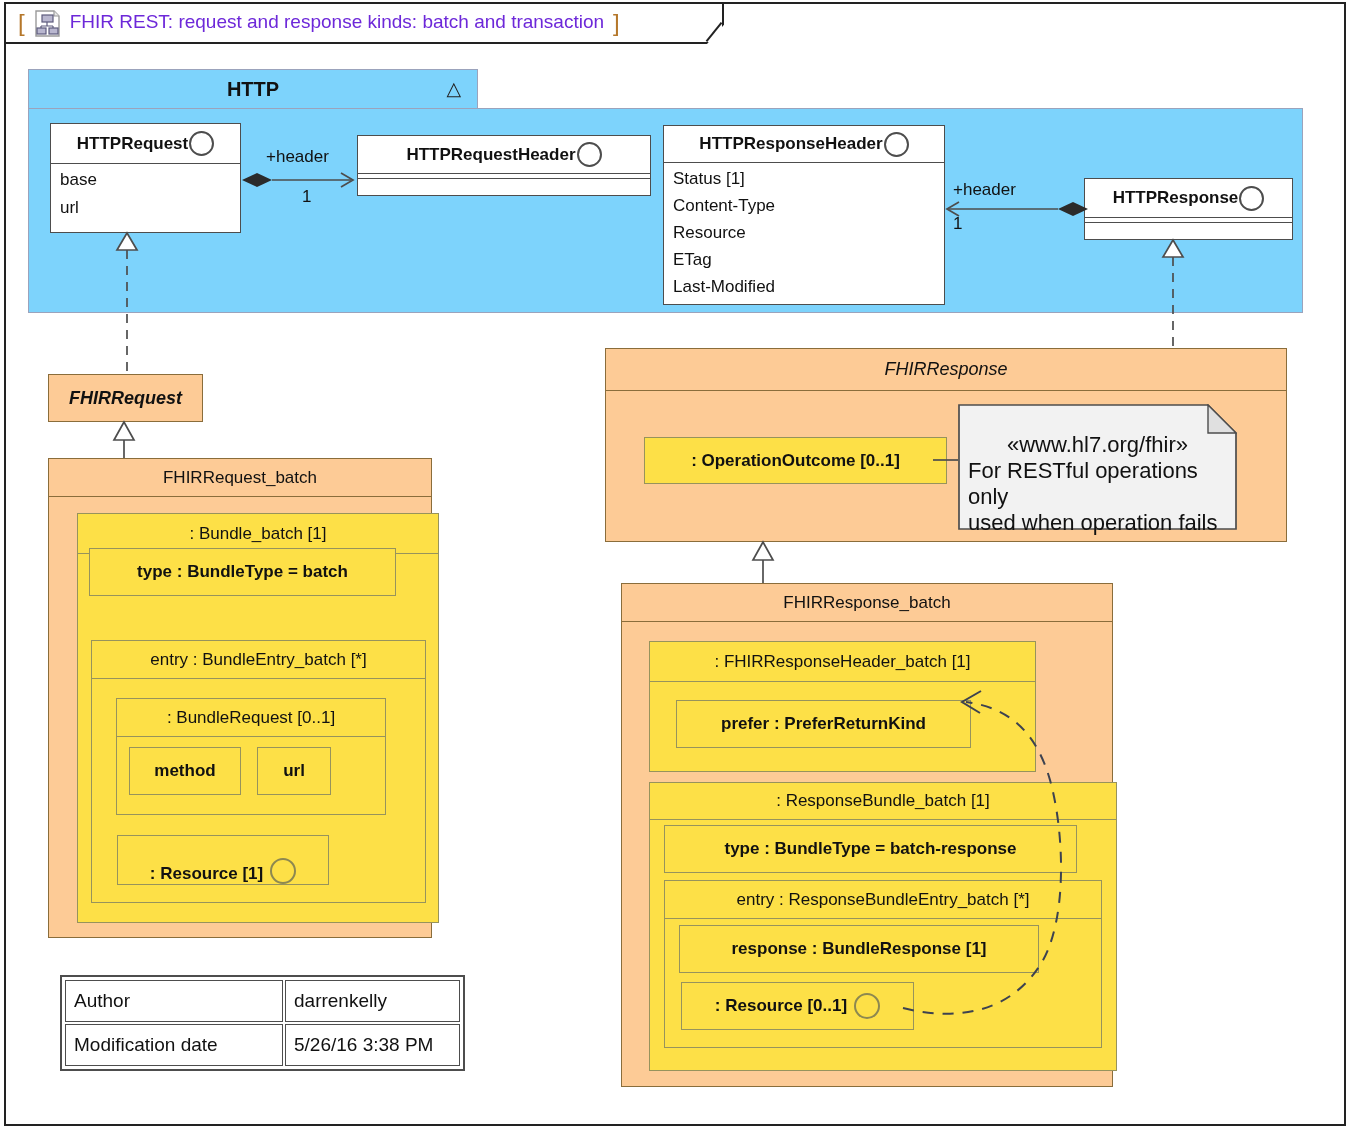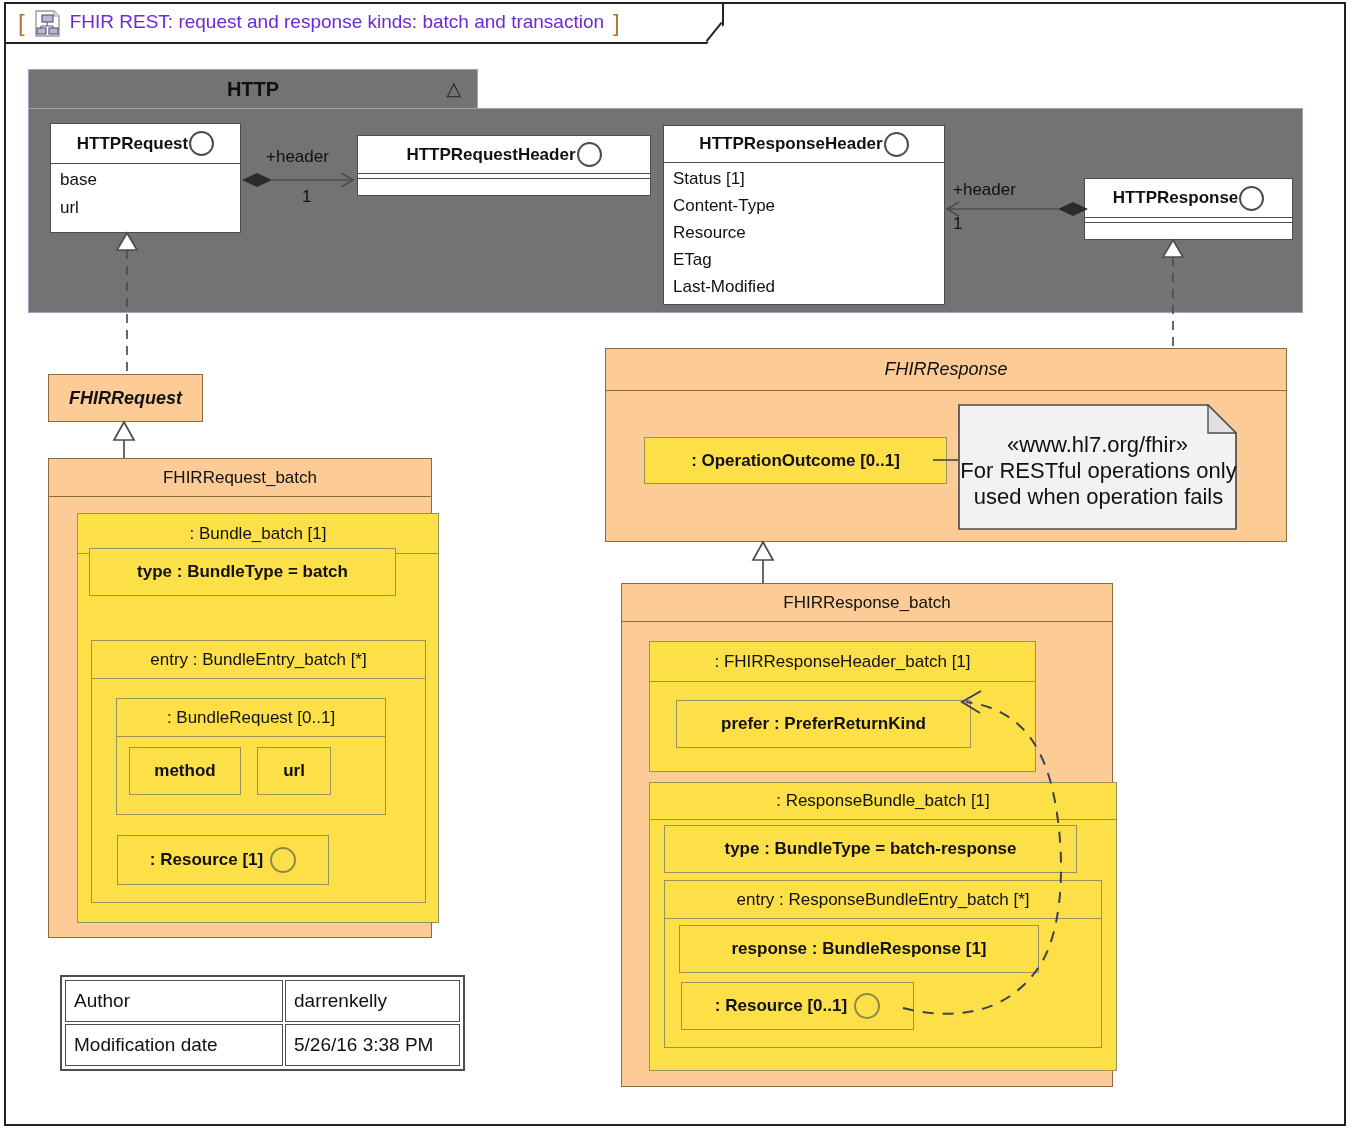--- a/index.html
+++ b/index.html
@@ -9,21 +9,21 @@
   
   .outer-frame{left:4px;top:2px;width:1342px;height:1124px;border:2px solid #222;background:transparent;}
   .title-tab{left:4px;top:2px;width:720px;height:42px;background:#fff;border:2px solid #222;
              clip-path:polygon(0 0,100% 0,100% 54%,calc(100% - 17px) 100%,0 100%);
              display:flex;align-items:center;gap:9px;padding-left:12px;z-index:6;}
   .title-tab .diag{width:24px;height:2px;background:#222;position:absolute;right:-4px;bottom:9px;
                    transform:rotate(-51deg);}
   .bracket{font-size:24px;font-weight:400;color:#b5772a;line-height:1;}
   .frame-title{font-size:19px;color:#6d28d9;white-space:nowrap;padding-bottom:2px;}
   
-  .pkg{border:1.6px solid #9BA3BC;background:#737373;}
+  .pkg{border:1.6px solid #9BA3BC;background:#7dd3fc;}
   .pkg-header{left:28px;top:69px;width:450px;height:40px;display:flex;align-items:center;justify-content:center;z-index:2;}
   .pkg-name{font-size:20px;font-weight:bold;}
   .pkg-marker{position:absolute;right:16px;top:7px;font-size:19px;color:#222;}
   .pkg-body{left:28px;top:108px;width:1275px;height:205px;z-index:1;}
   
   .cls{background:#fff;border:1.7px solid #4d4d4d;z-index:3;}
   .cls-title{font-weight:bold;font-size:17px;display:flex;align-items:center;justify-content:center;
              gap:1px;border-bottom:1.7px solid #4d4d4d;height:100%;}
   .tcomp{position:relative;width:100%;}
   .circle{width:21px;height:21px;border:2px solid #4d4d4d;border-radius:50%;flex:0 0 auto;background:transparent;}
@@ -39,21 +39,21 @@
   .hdr-line-o{border-bottom:1.7px solid #8A6D3B;}
   .hdr-line-y{border-bottom:1.7px solid #97935C;}
   .italic{font-style:italic;}
   .center-one{display:flex;align-items:center;justify-content:center;gap:7px;font-weight:bold;font-size:17px;white-space:nowrap;}
   
   .assoc-label{font-size:17px;color:#111;white-space:nowrap;z-index:5;}
   
   .note-wrap{z-index:4;}
   .note-text{position:absolute;left:0;top:0;width:100%;font-size:22px;}
   .note-st{text-align:center;margin-top:28px;}
-  .note-line{margin-left:2px;line-height:26px;text-align:center;}
+  .note-line{margin-left:10px;line-height:26px;}
   
   .author-table{left:60px;top:975px;width:405px;height:96px;border:2px solid #4d4d4d;background:#fff;z-index:3;padding:1px;}
   .author-table table{border-collapse:separate;border-spacing:2px;width:100%;height:100%;}
   .author-table td{border:1.6px solid #4d4d4d;font-size:19px;padding:2px 8px;white-space:nowrap;}
   .author-table td.k{width:200px;}
   svg.overlay{position:absolute;left:0;top:0;width:1352px;height:1132px;z-index:5;pointer-events:none;}
 </style>
 </head>
 <body>
 
@@ -167,21 +167,21 @@
     <div class="part-hdr hdr-line-y" style="height:37px;">
       <span>: BundleRequest [0..1]</span>
     </div>
   </div>
   <div class="abs yellow center-one" style="left:115px;top:747px;width:112px;height:48px;">
     <span>method</span>
   </div>
   <div class="abs yellow center-one" style="left:243px;top:747px;width:74px;height:48px;">
     <span>url</span>
   </div>
-  <div class="abs yellow center-one" style="left:103px;top:835px;width:212px;height:50px;">
+  <div class="abs yellow center-one" style="left:103px;top:835px;width:212px;height:50px;align-items:flex-end;">
     <span>: Resource [1]</span>
     <span class="circle tan"></span>
   </div>
 
   <div class="abs orange" style="left:605px;top:348px;width:682px;height:194px;">
     <div class="part-hdr hdr-line-o italic" style="height:41px;font-size:18px;">
       <span>FHIRResponse</span>
     </div>
   </div>
   <div class="abs yellow center-one" style="left:630px;top:437px;width:303px;height:47px;">

